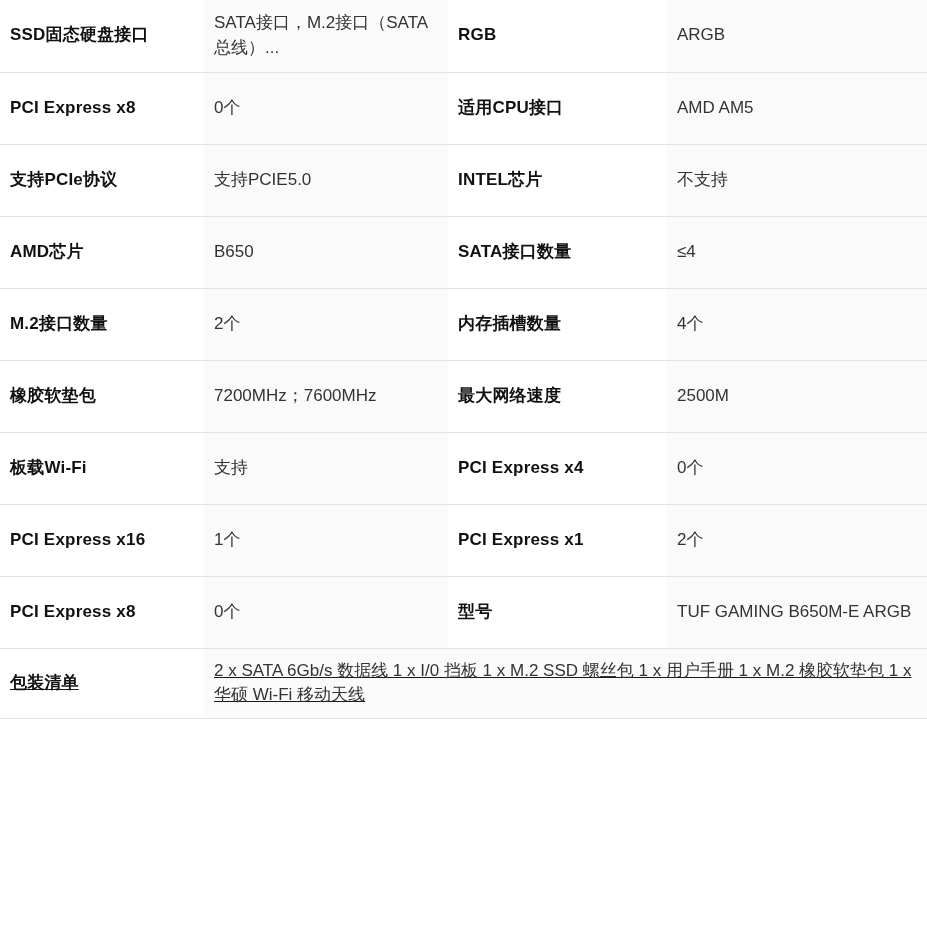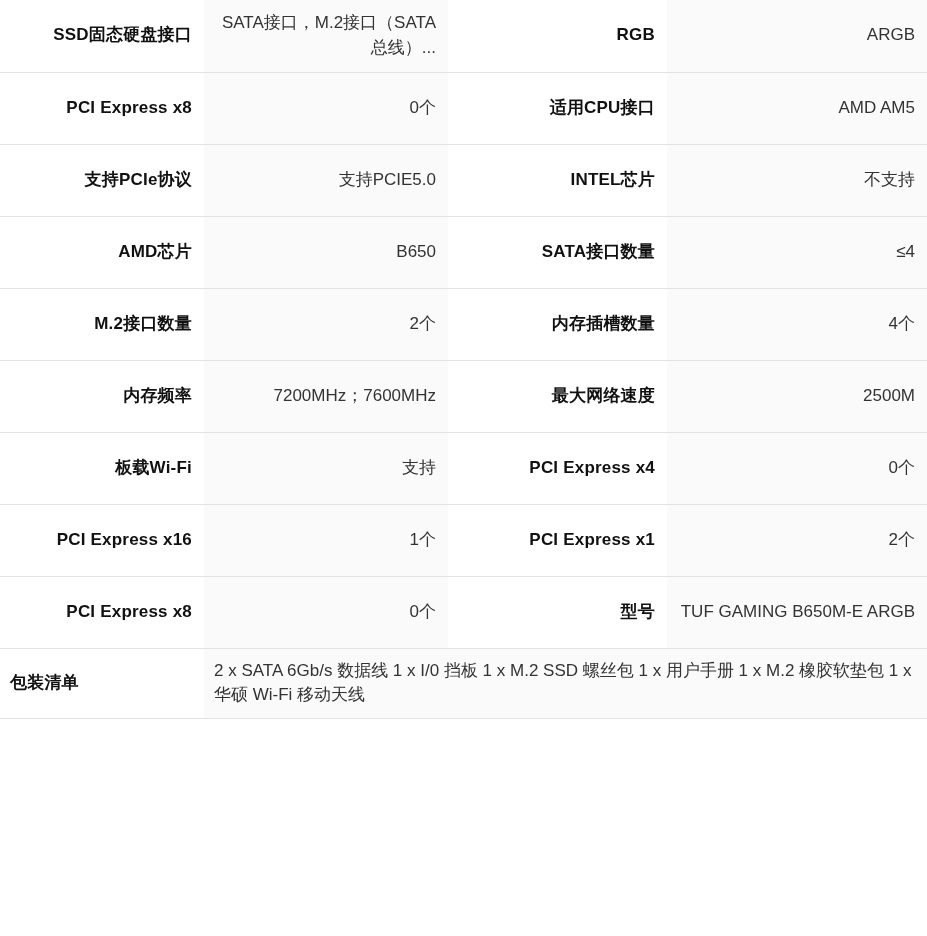--- a/index.html
+++ b/index.html
@@ -35,22 +35,22 @@
   }
   td.value {
     font-weight: normal;
     color: #333333;
     background: #fafafa;
   }
   col.c1 { width: 204px; }
   col.c2 { width: 244px; }
   col.c3 { width: 219px; }
   col.c4 { width: 260px; }
-  tr.row { height: 72px; text-align: right; }
-  tr.row-tall { height: 60px; }
+  tr.row { height: 72px; }
+  tr.row-tall { height: 60px; text-decoration: underline; }
   .full-value {
     background: #fafafa;
   }
   .last-row td { border-bottom: 1px solid #e3e3e3; }
 </style>
 </head>
 <body>
 
 <table class="spec-table">
   <colgroup>
@@ -84,21 +84,21 @@
       <td class="label">SATA接口数量</td>
       <td class="value">≤4</td>
     </tr>
     <tr class="row">
       <td class="label">M.2接口数量</td>
       <td class="value">2个</td>
       <td class="label">内存插槽数量</td>
       <td class="value">4个</td>
     </tr>
     <tr class="row">
-      <td class="label">内存频率</td>
+      <td class="label">橡胶软垫包</td>
       <td class="value">7200MHz；7600MHz</td>
       <td class="label">最大网络速度</td>
       <td class="value">2500M</td>
     </tr>
     <tr class="row">
       <td class="label">板载Wi-Fi</td>
       <td class="value">支持</td>
       <td class="label">PCI Express x4</td>
       <td class="value">0个</td>
     </tr>

